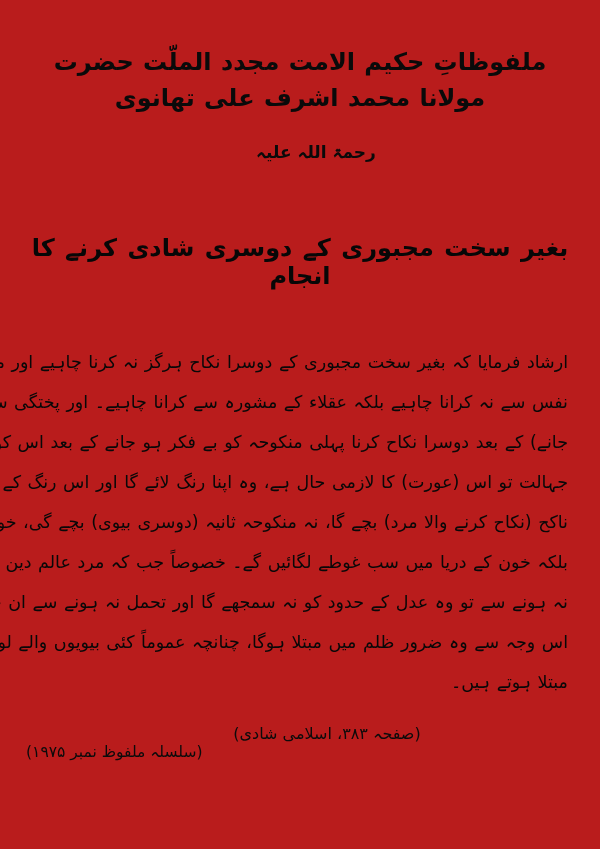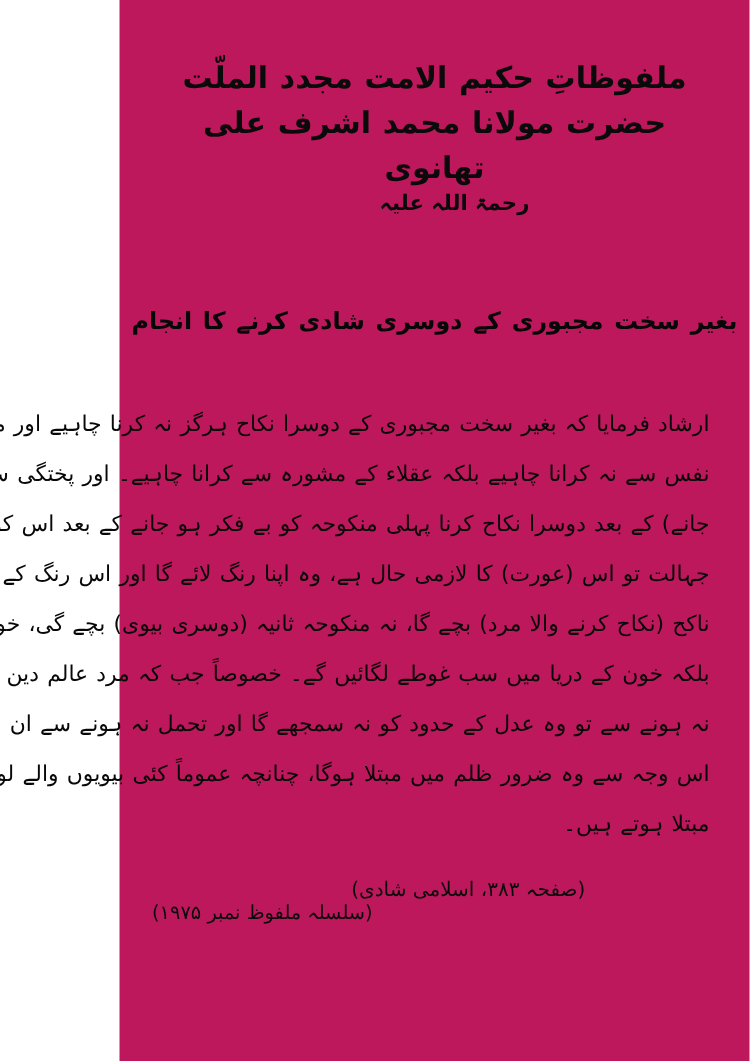--- a/index.html
+++ b/index.html
@@ -11,23 +11,23 @@
   body {
     width: 600px;
     height: 849px;
     font-family: "DejaVu Sans", "Liberation Sans", sans-serif;
     color: #000000;
     direction: rtl;
     overflow: hidden;
     position: relative;
   }
   .page {
-    width: 504px;
+    width: 600px;
     height: 849px;
-    background: #be185d;
+    background: #b91c1c;
     box-sizing: border-box;
     padding: 0;
     position: relative;
   }
 
   
   .header-block {
     padding-top: 44px;
     text-align: center;
   }
@@ -36,28 +36,29 @@
     font-weight: bold;
     line-height: 1.5;
     letter-spacing: 0px;
     margin: 0 34px;
     color: #0a0a0a;
     word-spacing: 1px;
   }
   .doc-subtitle {
     font-size: 17px;
     font-weight: bold;
+    margin-top: 26px;
     color: #0a0a0a;
     padding-left: 32px;
   }
 
   
   .main-heading {
     text-align: center;
-    font-size: 19px;
+    font-size: 24px;
     font-weight: bold;
     margin-top: 72px;
     color: #070707;
     word-spacing: 2px;
   }
 
   
   .body-block {
     margin: 52px 32px 0 28px;
   }

